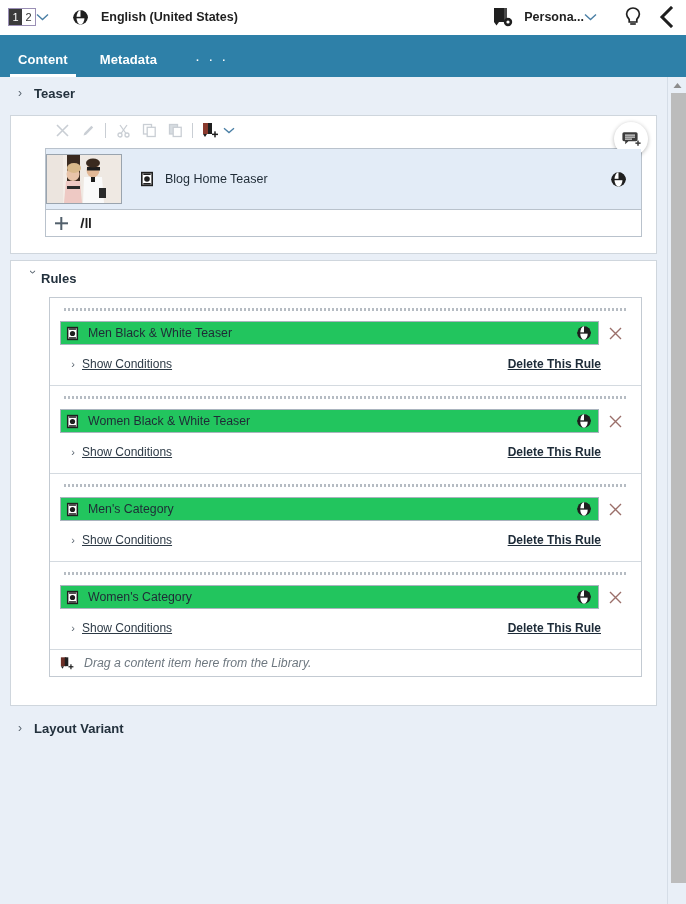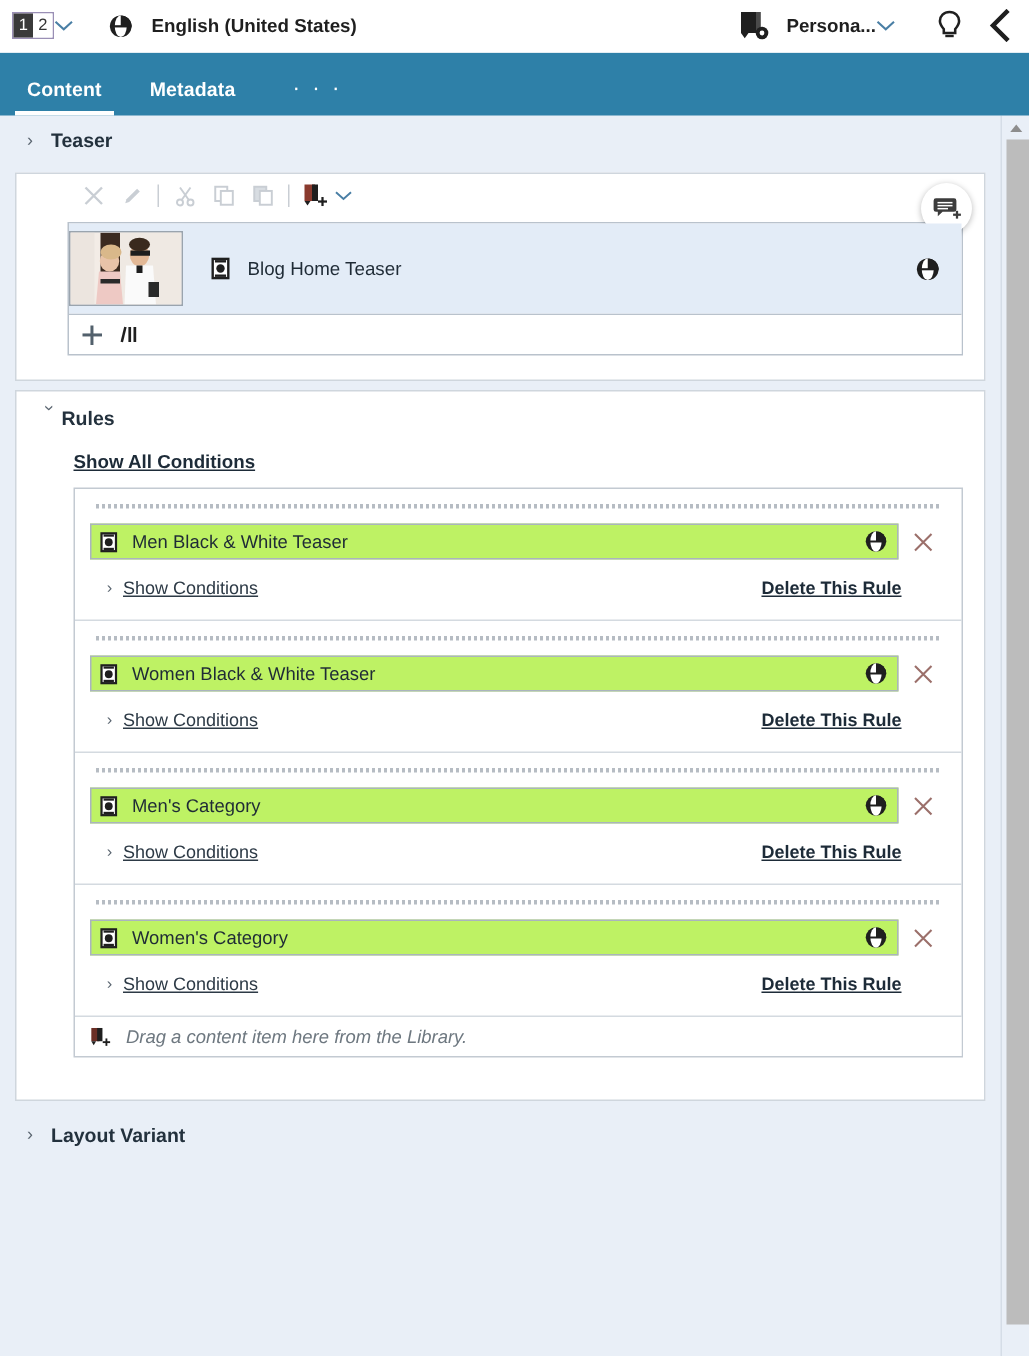--- a/index.html
+++ b/index.html
@@ -130,21 +130,21 @@
 
   .rule {
     border-bottom:1px solid #d4dae0; padding:10px 10px 14px 10px; position:relative;
   }
   .dotted {
     height:3px; margin:0 4px 10px 4px;
     background-image: repeating-linear-gradient(to right,#b6bcc3 0,#b6bcc3 2px,transparent 2px,transparent 4px);
   }
   .rule-row { display:flex; align-items:center; }
   .rule-item {
-    flex:1; height:24px; background:#bef264; border:1px solid #aab4be;
+    flex:1; height:24px; background:#22c55e; border:1px solid #aab4be;
     display:flex; align-items:center; padding:0 6px 0 5px;
   }
   .rule-doc { flex:none; display:flex; align-items:center; }
   .rule-name { font-size:12.3px; color:#1f2b36; margin-left:9px; }
   .rule-globe { margin-left:auto; display:flex; align-items:center; cursor:pointer; }
   .rule-x {
     width:32px; display:flex; align-items:center; justify-content:center; cursor:pointer;
   }
   .rule-foot {
     display:flex; align-items:center; margin-top:12px; padding-right:30px;
@@ -378,23 +378,20 @@
         </div>
         <div style="height:16px"></div>
       </div>
 
       <div class="panel">
         <div class="panel-head">
           <span class="caret">›</span>
           <span class="ttl">Rules</span>
         </div>
 
-        <div class="rules-link-wrap">
-          <span class="link-ul">Show All Conditions</span>
-        </div>
 
         <div class="rules-box">
 
           <div class="rule">
             <div class="dotted"></div>
             <div class="rule-row">
               <div class="rule-item">
                 <span class="rule-doc">
                   <svg width="13" height="15" viewBox="0 0 14 16">
                     <rect x="1" y="0.8" width="12" height="14.4" fill="#1f1f1f"></rect>

